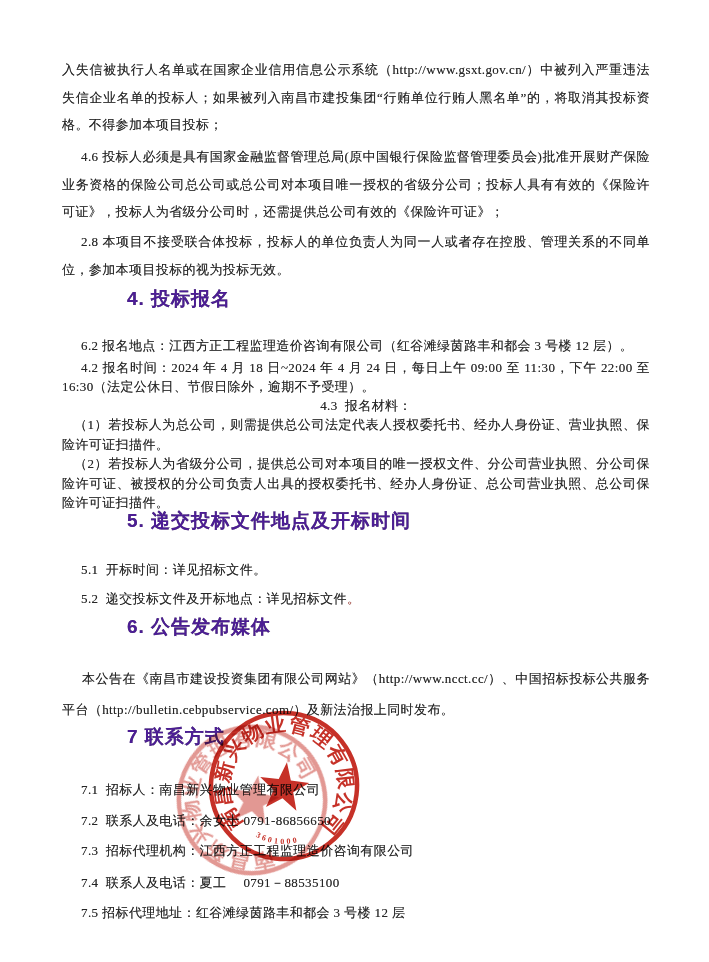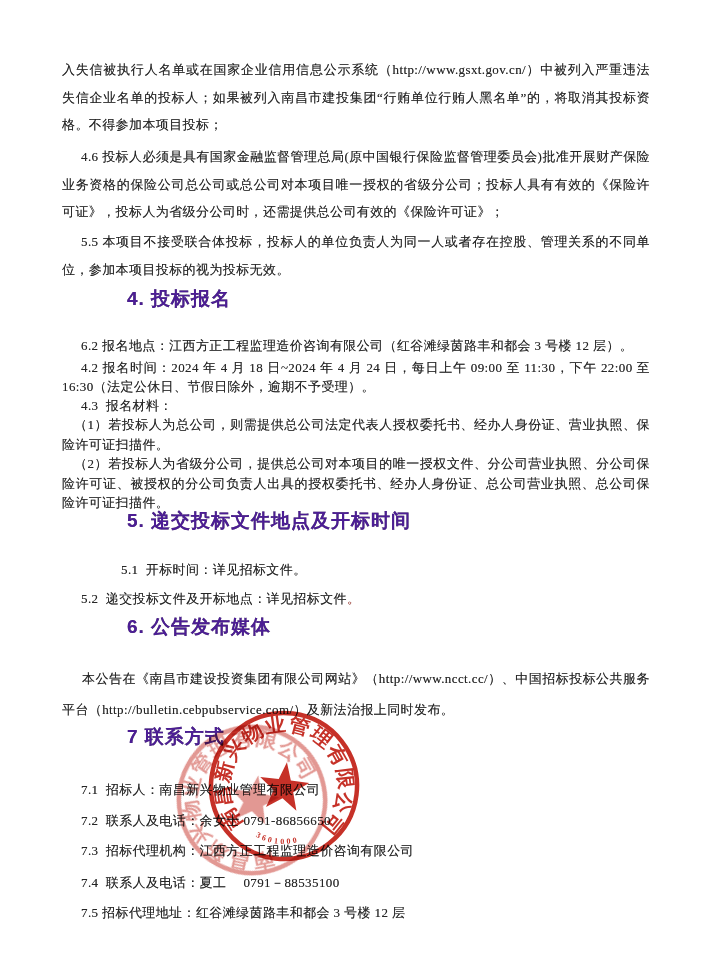--- a/index.html
+++ b/index.html
@@ -44,25 +44,25 @@
   .media-para{line-height:31px;text-indent:20px;}
   .red-period{color:#b3342a;}
 
   
   #p-intro{top:43px;}
   #p-35{top:130px;}
   #p-36{top:215px;}
   #h4{top:289px;}
   #i41{top:323px;}
   #i42{top:345px;line-height:19px;}
-  #i43{top:383px;}
+  #i43{top:383px;text-align:center;}
   #i43a{top:402px;}
   #i43b{top:441px;}
   #h5{top:511px;}
-  #i51{top:547px;margin-left:40px;}
+  #i51{top:547px;}
   #i52{top:576px;}
   #h6{top:617px;}
   #p-media{top:650px;}
   #h7{top:727px;}
   #i71{top:767px;}
   #i72{top:798px;}
   #i73{top:828px;}
   #i74{top:860px;}
   #i75{top:890px;}
 
@@ -91,21 +91,21 @@
 </style>
 </head>
 <body>
 
 <div class="page">
 
   <p class="blk para" id="p-intro">入失信被执行人名单或在国家企业信用信息公示系统（http://www.gsxt.gov.cn/）中被列入严重违法失信企业名单的投标人；如果被列入南昌市建投集团“行贿单位行贿人黑名单”的，将取消其投标资格。不得参加本项目投标；</p>
 
   <p class="blk para indent" id="p-35">4.6 投标人必须是具有国家金融监督管理总局(原中国银行保险监督管理委员会)批准开展财产保险业务资格的保险公司总公司或总公司对本项目唯一授权的省级分公司；投标人具有有效的《保险许可证》，投标人为省级分公司时，还需提供总公司有效的《保险许可证》；</p>
 
-  <p class="blk para indent" id="p-36">5.5 本项目不接受联合体投标，投标人的单位负责人为同一人或者存在控股、管理关系的不同单位，参加本项目投标的视为投标无效。</p>
+  <p class="blk para indent" id="p-36">2.8 本项目不接受联合体投标，投标人的单位负责人为同一人或者存在控股、管理关系的不同单位，参加本项目投标的视为投标无效。</p>
 
   <div class="blk hd num-indent" id="h4">4. 投标报名</div>
 
   <p class="blk single item-indent" id="i41">6.2 报名地点：江西方正工程监理造价咨询有限公司（红谷滩绿茵路丰和都会 3 号楼 12 层）。</p>
   <p class="blk dense indent" id="i42">4.2 报名时间：2024 年 4 月 18 日~2024 年 4 月 24 日，每日上午 09:00 至 11:30，下午 22:00 至 16:30（法定公休日、节假日除外，逾期不予受理）。</p>
   <p class="blk single item-indent" id="i43">4.3  报名材料：</p>
   <p class="blk dense indent-sm" id="i43a">（1）若投标人为总公司，则需提供总公司法定代表人授权委托书、经办人身份证、营业执照、保险许可证扫描件。</p>
   <p class="blk dense indent-sm" id="i43b">（2）若投标人为省级分公司，提供总公司对本项目的唯一授权文件、分公司营业执照、分公司保险许可证、被授权的分公司负责人出具的授权委托书、经办人身份证、总公司营业执照、总公司保险许可证扫描件。</p>
 
   <div class="blk hd num-indent" id="h5">5. 递交投标文件地点及开标时间</div>

